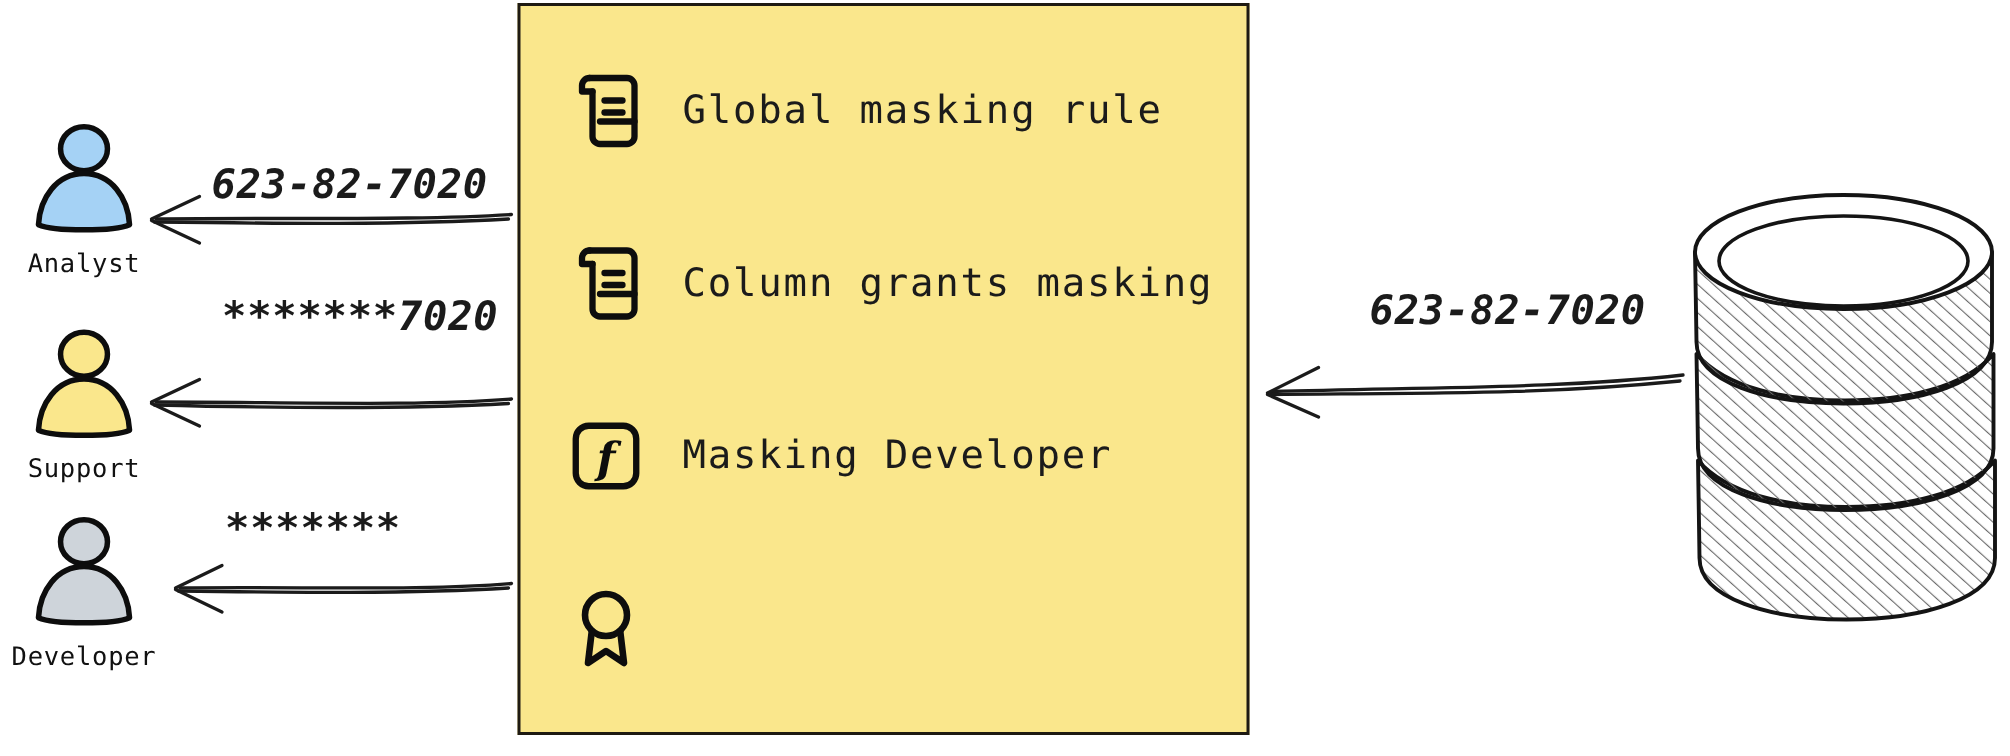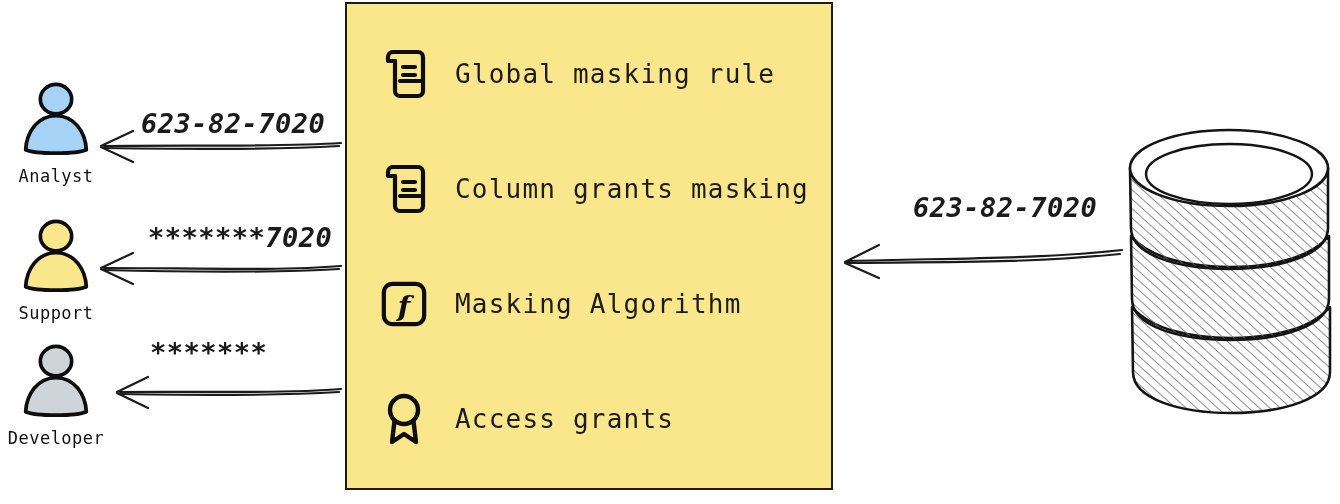--- a/index.html
+++ b/index.html
@@ -56,21 +56,21 @@
   #actor-developer{left:-4px;top:340px;}
 
   
   .flab{
     position:absolute;
     font-family:"DejaVu Sans Mono", monospace;
     font-size:27px;font-weight:bold;
     color:#1b1b1b;letter-spacing:.5px;white-space:nowrap;font-style:italic;
   }
   #label-analyst{left:141px;top:108px;}
-  #label-support{left:148px;top:222px;}
+  #label-support{left:148px;top:196px;}
   #label-developer{left:150px;top:337px;}
   #label-db{left:913px;top:192px;}
 
   
   #ink{position:absolute;left:0;top:0;width:1340px;height:504px;pointer-events:none;}
 </style>
 </head>
 <body>
 
 <div id="stage">
@@ -109,31 +109,30 @@
       <span class="plabel">Column grants masking</span>
     </div>
 
     <div class="prow">
       <span class="picon">
         <svg viewBox="0 0 50 50" width="48" height="48" aria-hidden="true">
           <rect x="4" y="4" width="42" height="42" rx="9" ry="9" fill="none" stroke="#0d0d0d" stroke-width="4.4"></rect>
           <text x="25" y="37" text-anchor="middle" font-family="DejaVu Serif, serif" font-size="30" font-style="italic" font-weight="bold" fill="#0d0d0d">f</text>
         </svg>
       </span>
-      <span class="plabel">Masking Algorithm</span>
+      <span class="plabel">Masking Developer</span>
     </div>
 
     <div class="prow">
       <span class="picon">
         <svg viewBox="0 0 46 54" width="46" height="54" aria-hidden="true">
           <circle cx="23" cy="18" r="14" fill="none" stroke="#0d0d0d" stroke-width="4.4"></circle>
           <path d="M13.5 29 L11 50 L23 42 L35 50 L32.5 29" fill="none" stroke="#0d0d0d" stroke-width="4.4" stroke-linejoin="round" stroke-linecap="round"></path>
         </svg>
       </span>
-      <span class="plabel">Access grants</span>
     </div>
 
   </div>
 
   <div class="actor" id="actor-analyst">
     <svg class="av" viewBox="0 0 100 100">
       <ellipse cx="50" cy="23" rx="17" ry="16" fill="#A5D2F5" stroke="#0d0d0d" stroke-width="4"></ellipse>
       <path d="M50 41 C30 41 18 59 17 78 C28 83 72 83 83 78 C82 59 70 41 50 41 Z" fill="#A5D2F5" stroke="#0d0d0d" stroke-width="4" stroke-linejoin="round"></path>
     </svg>
     <div class="nm">Analyst</div>

